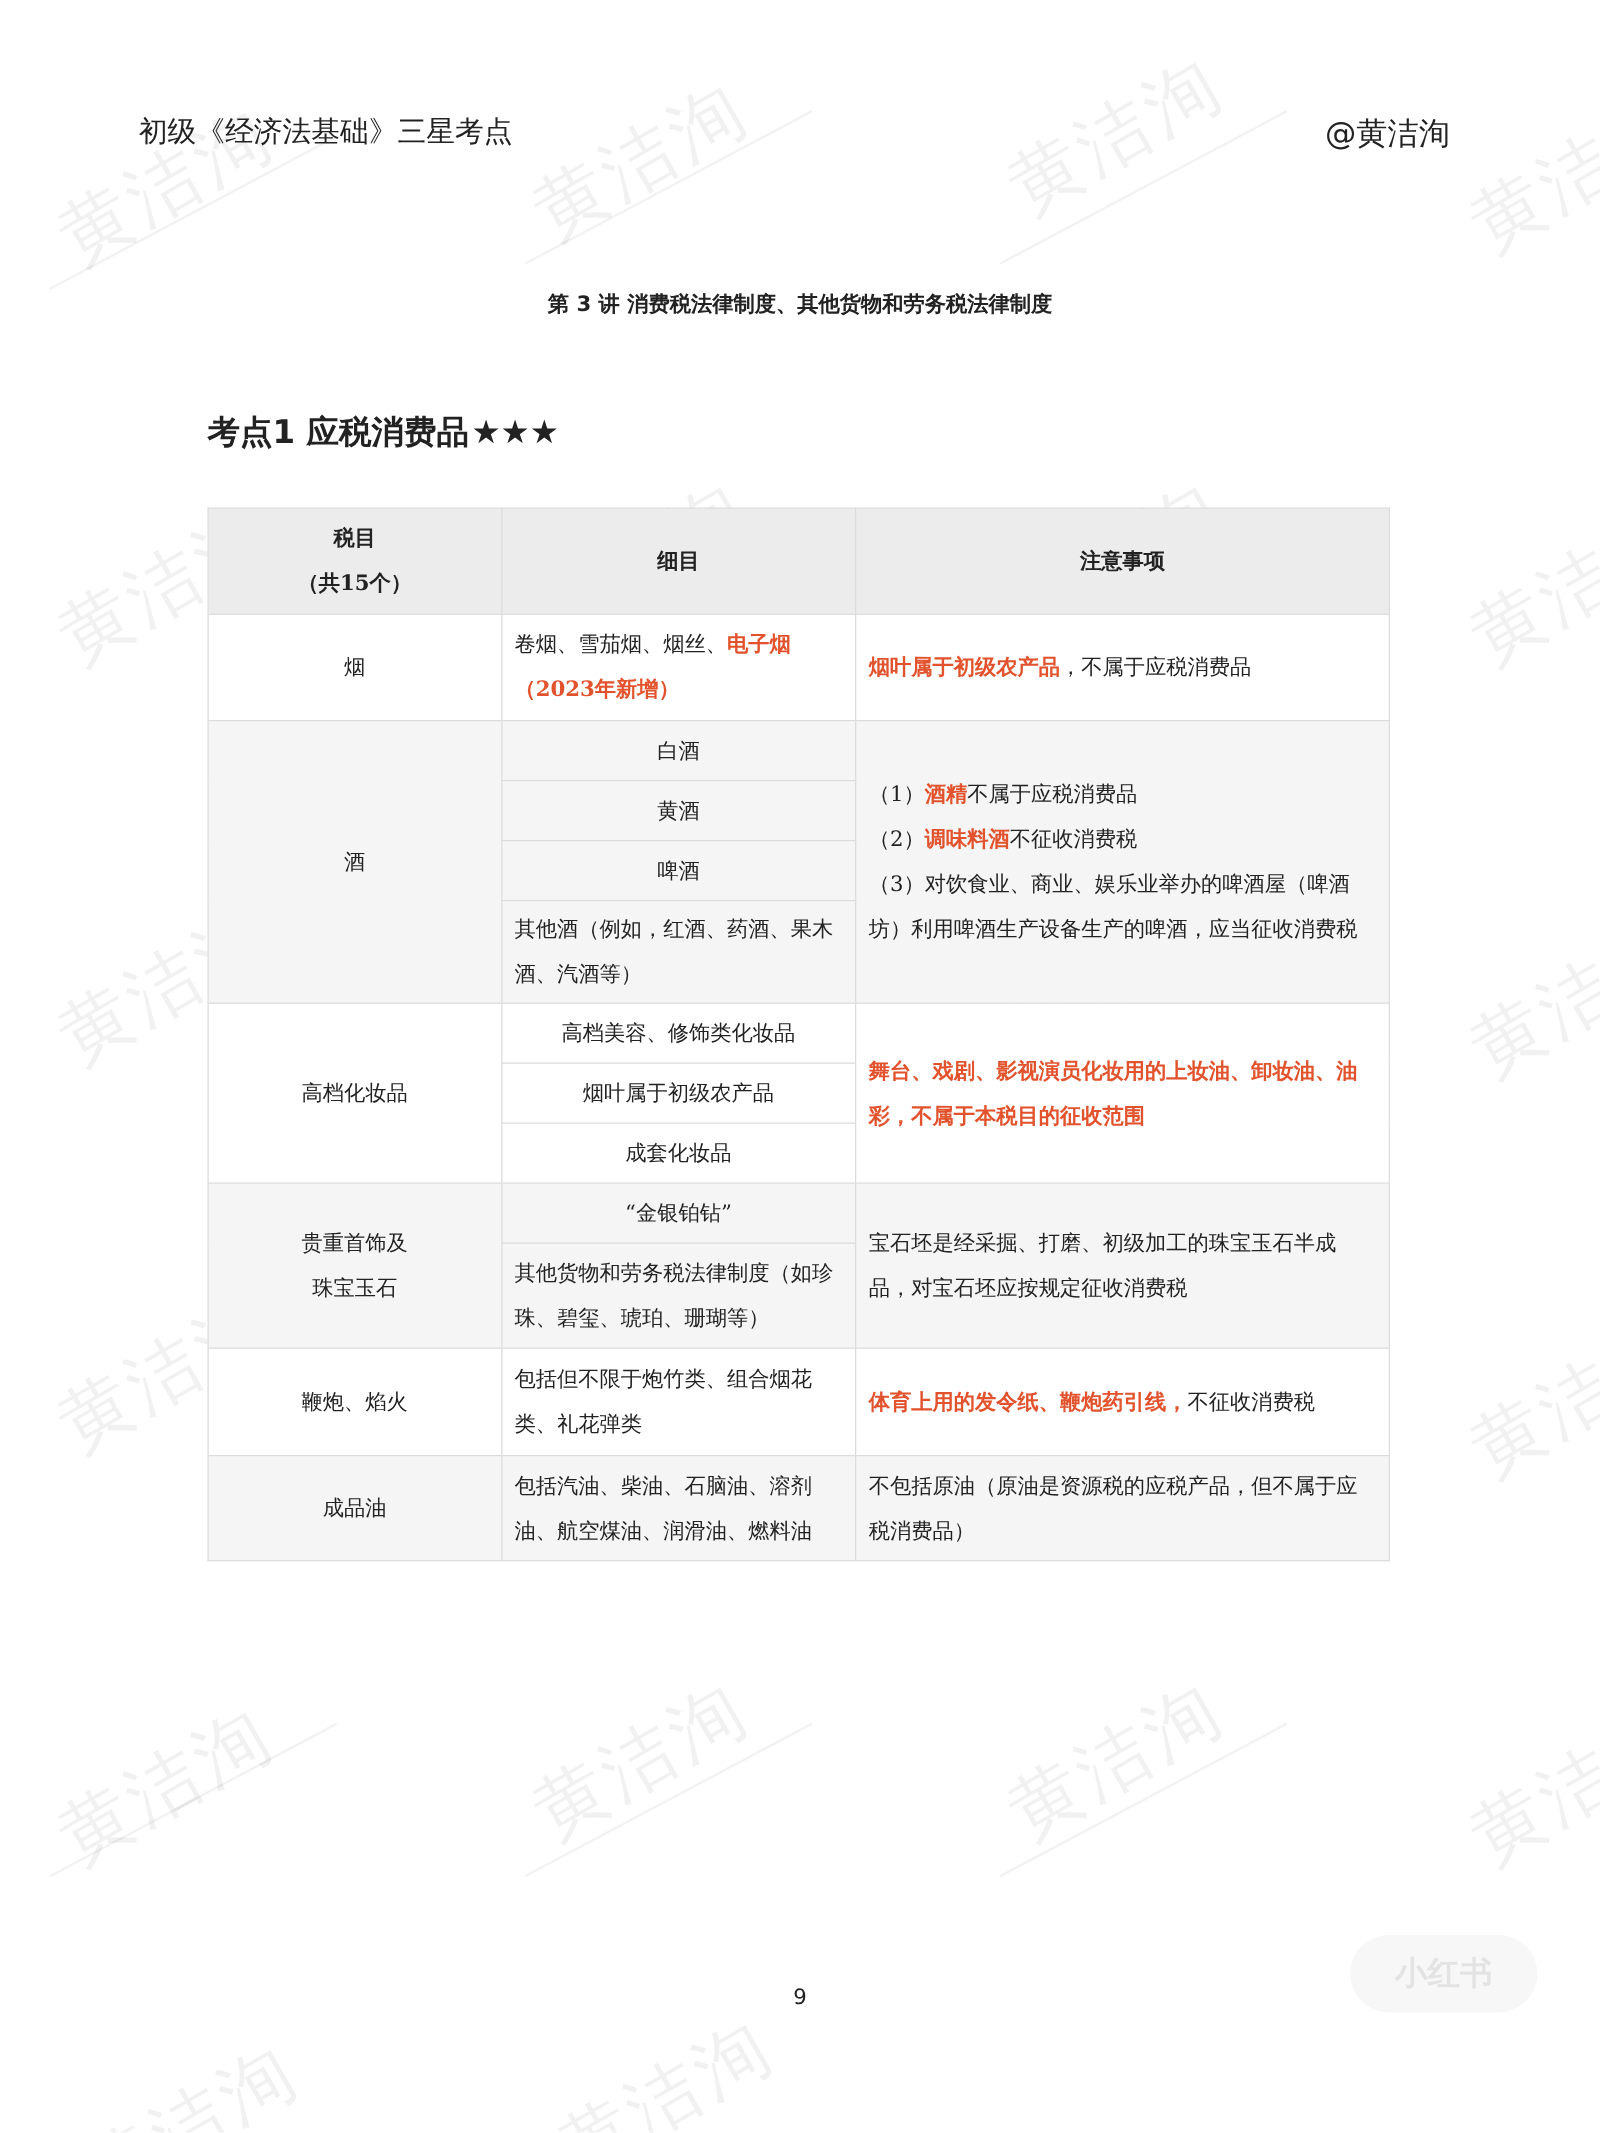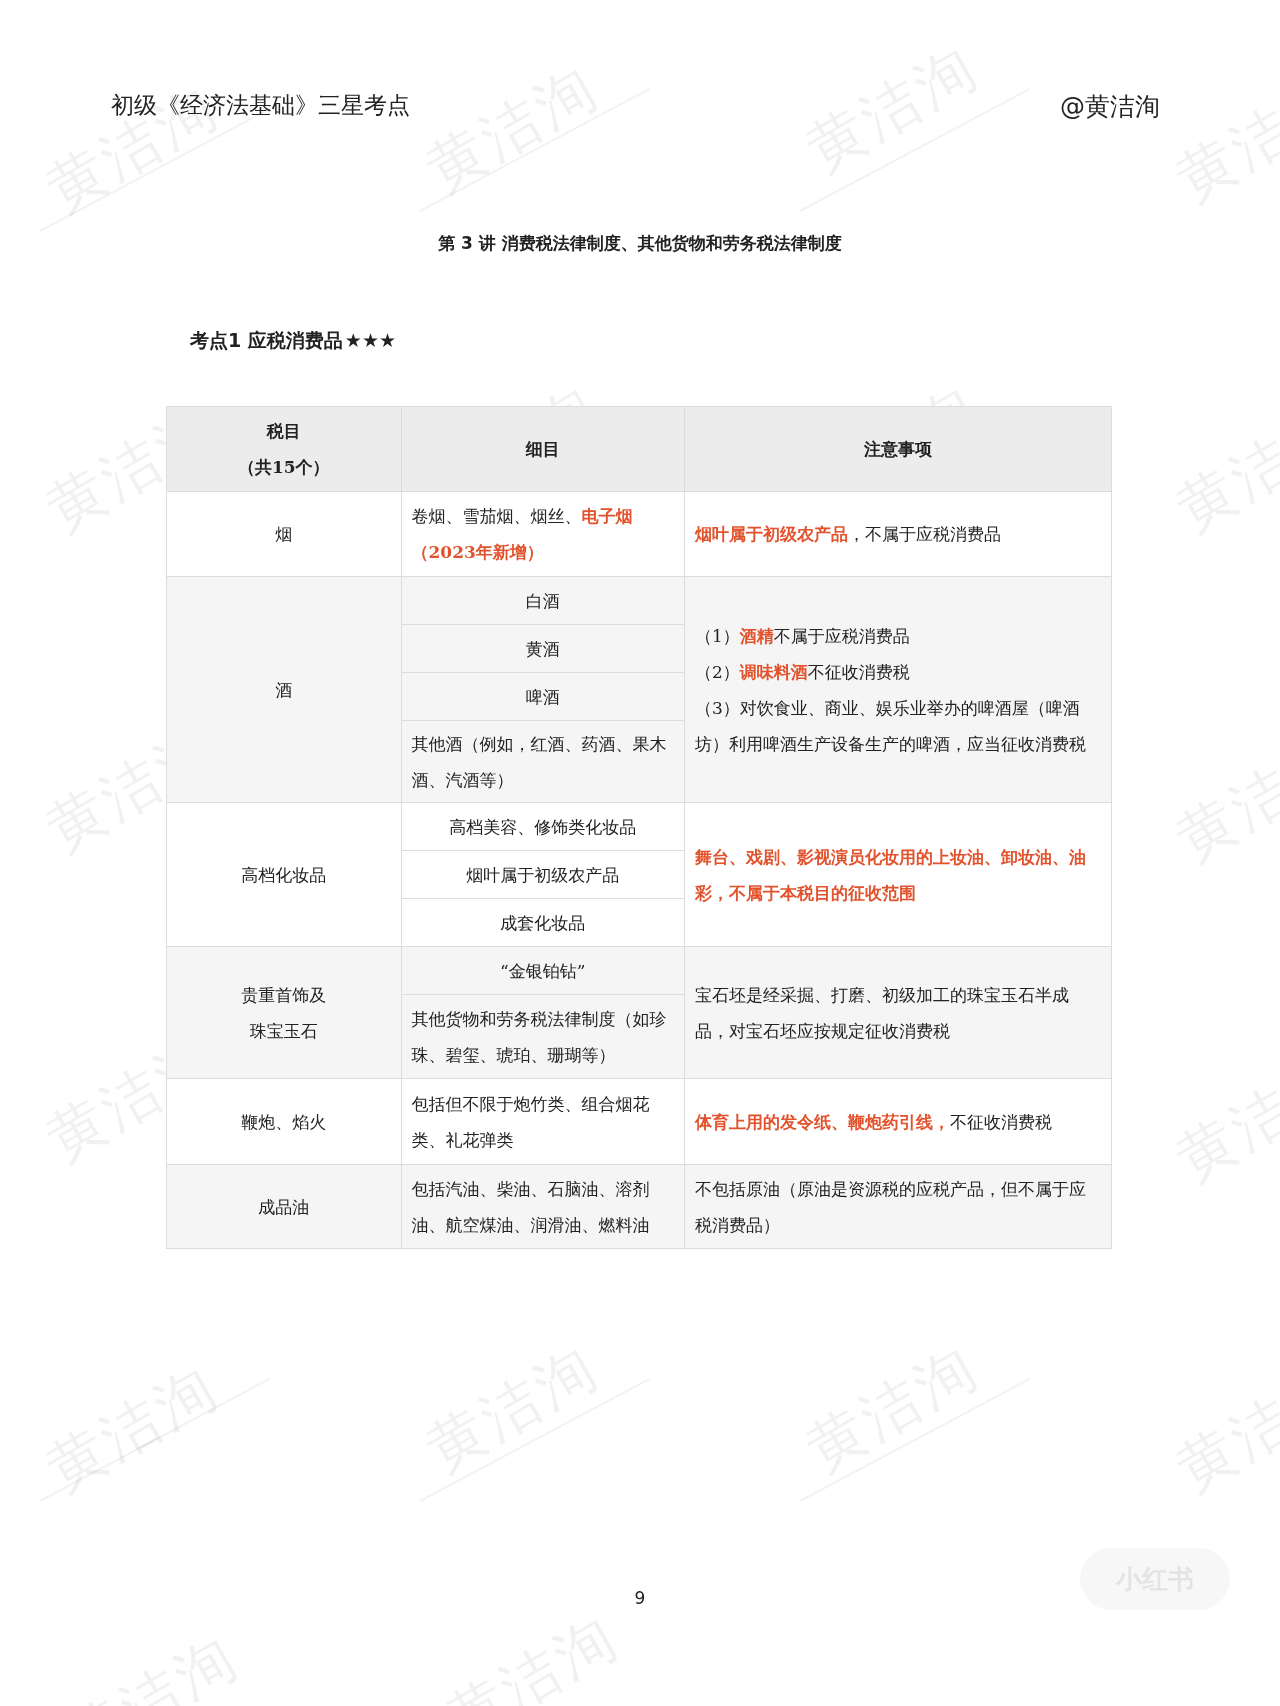--- a/index.html
+++ b/index.html
@@ -9,21 +9,21 @@
   }
   .wm-layer { position:absolute; inset:0; pointer-events:none; z-index:1; }
   .wm { position:absolute; font-family:"DejaVu Sans",sans-serif; font-size:58px; color:rgba(0,0,0,0.055);
         transform:rotate(-30deg); white-space:nowrap; letter-spacing:4px; }
   .wm-line { position:absolute; height:2px; background:rgba(0,0,0,0.05); transform-origin:left center; }
   .content { position:absolute; inset:0; z-index:2; }
   .hdr-left { position:absolute; left:111px; top:90px; font-size:23px; }
   .hdr-right { position:absolute; left:1060px; top:90px; font-size:25px; font-family:"DejaVu Sans",sans-serif; }
   .title { position:absolute; left:0; width:1280px; top:232px; text-align:center; font-size:17px; font-weight:bold;
            font-family:"DejaVu Sans",sans-serif; }
-  .section { position:absolute; left:166px; top:328px; font-size:19px; font-weight:bold; font-family:"DejaVu Sans",sans-serif;margin-left:24px; }
+  .section { position:absolute; left:166px; top:328px; font-size:26px; font-weight:bold; font-family:"DejaVu Sans",sans-serif; }
   .section .stars { margin-left:2px; }
 
   table.tax { position:absolute; left:166px; top:406px; width:946px; border-collapse:collapse; font-size:17px; }
   table.tax td, table.tax th { border:1px solid #dcdcdc; padding:0 10px; line-height:36px; vertical-align:middle; }
   table.tax th { background:#ececec; font-weight:bold; text-align:center; height:84px; }
   .c1 { width:214px; text-align:center; }
   .c2 { width:263px; }
   .c3 { width:407px; }
   .center { text-align:center; }
   .red { color:#e2532d; font-weight:bold; }

